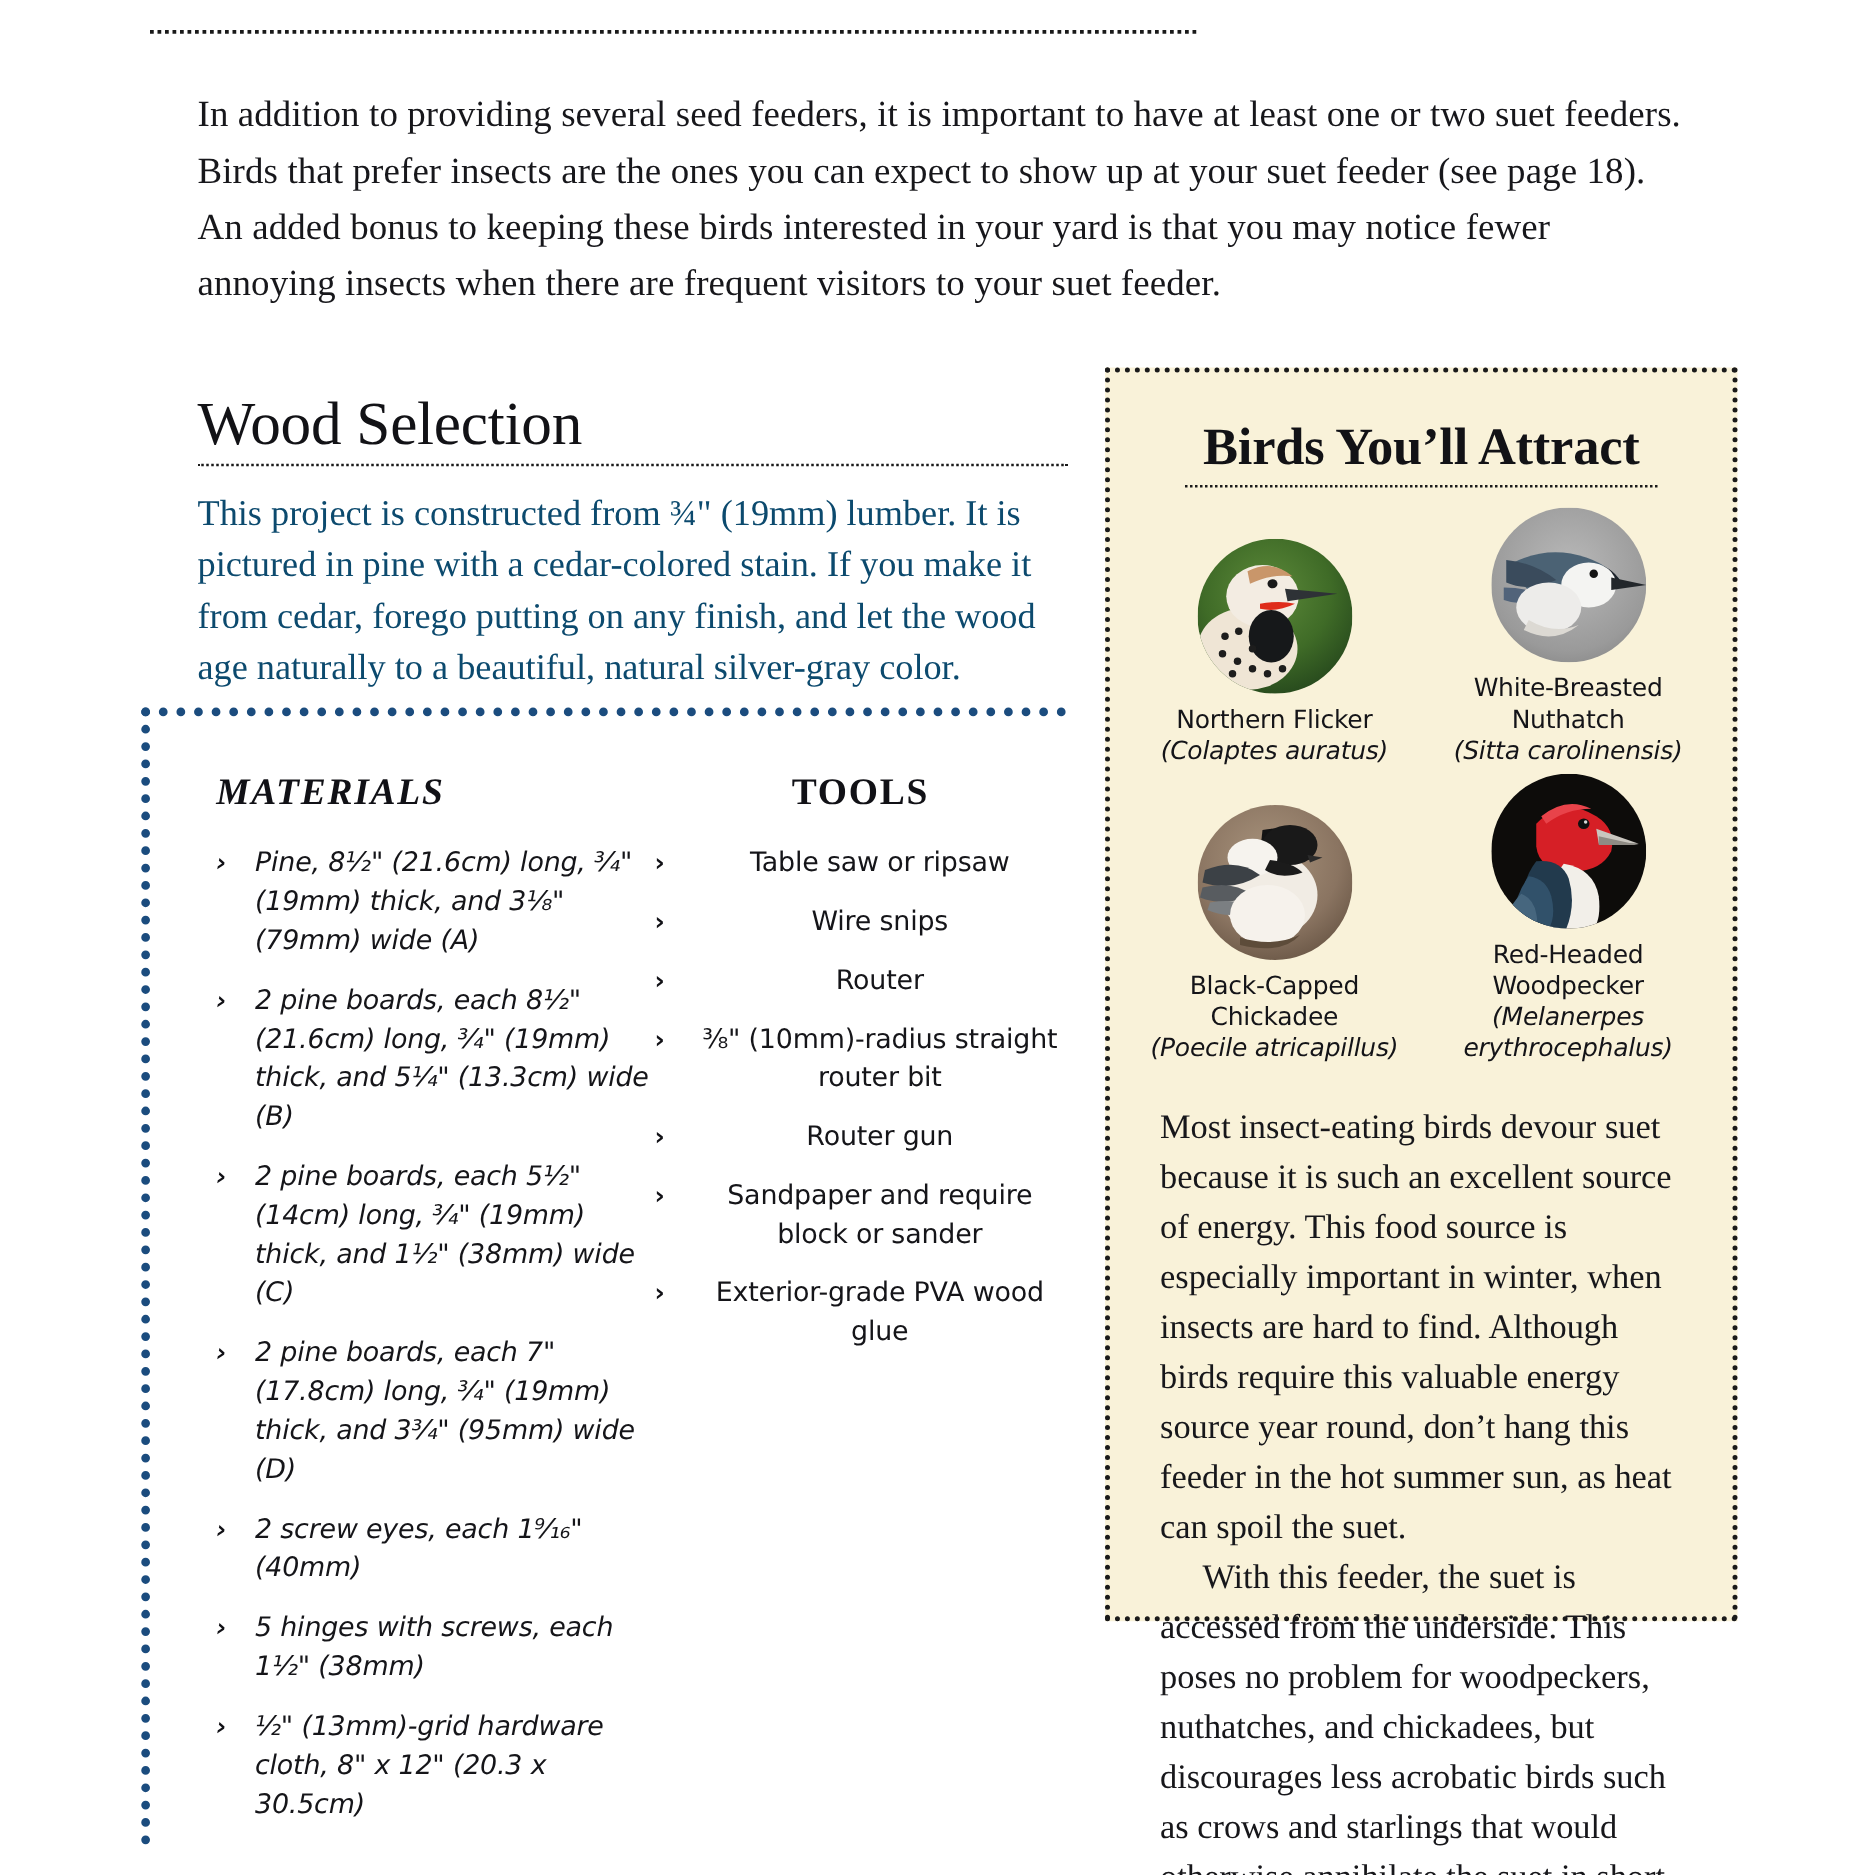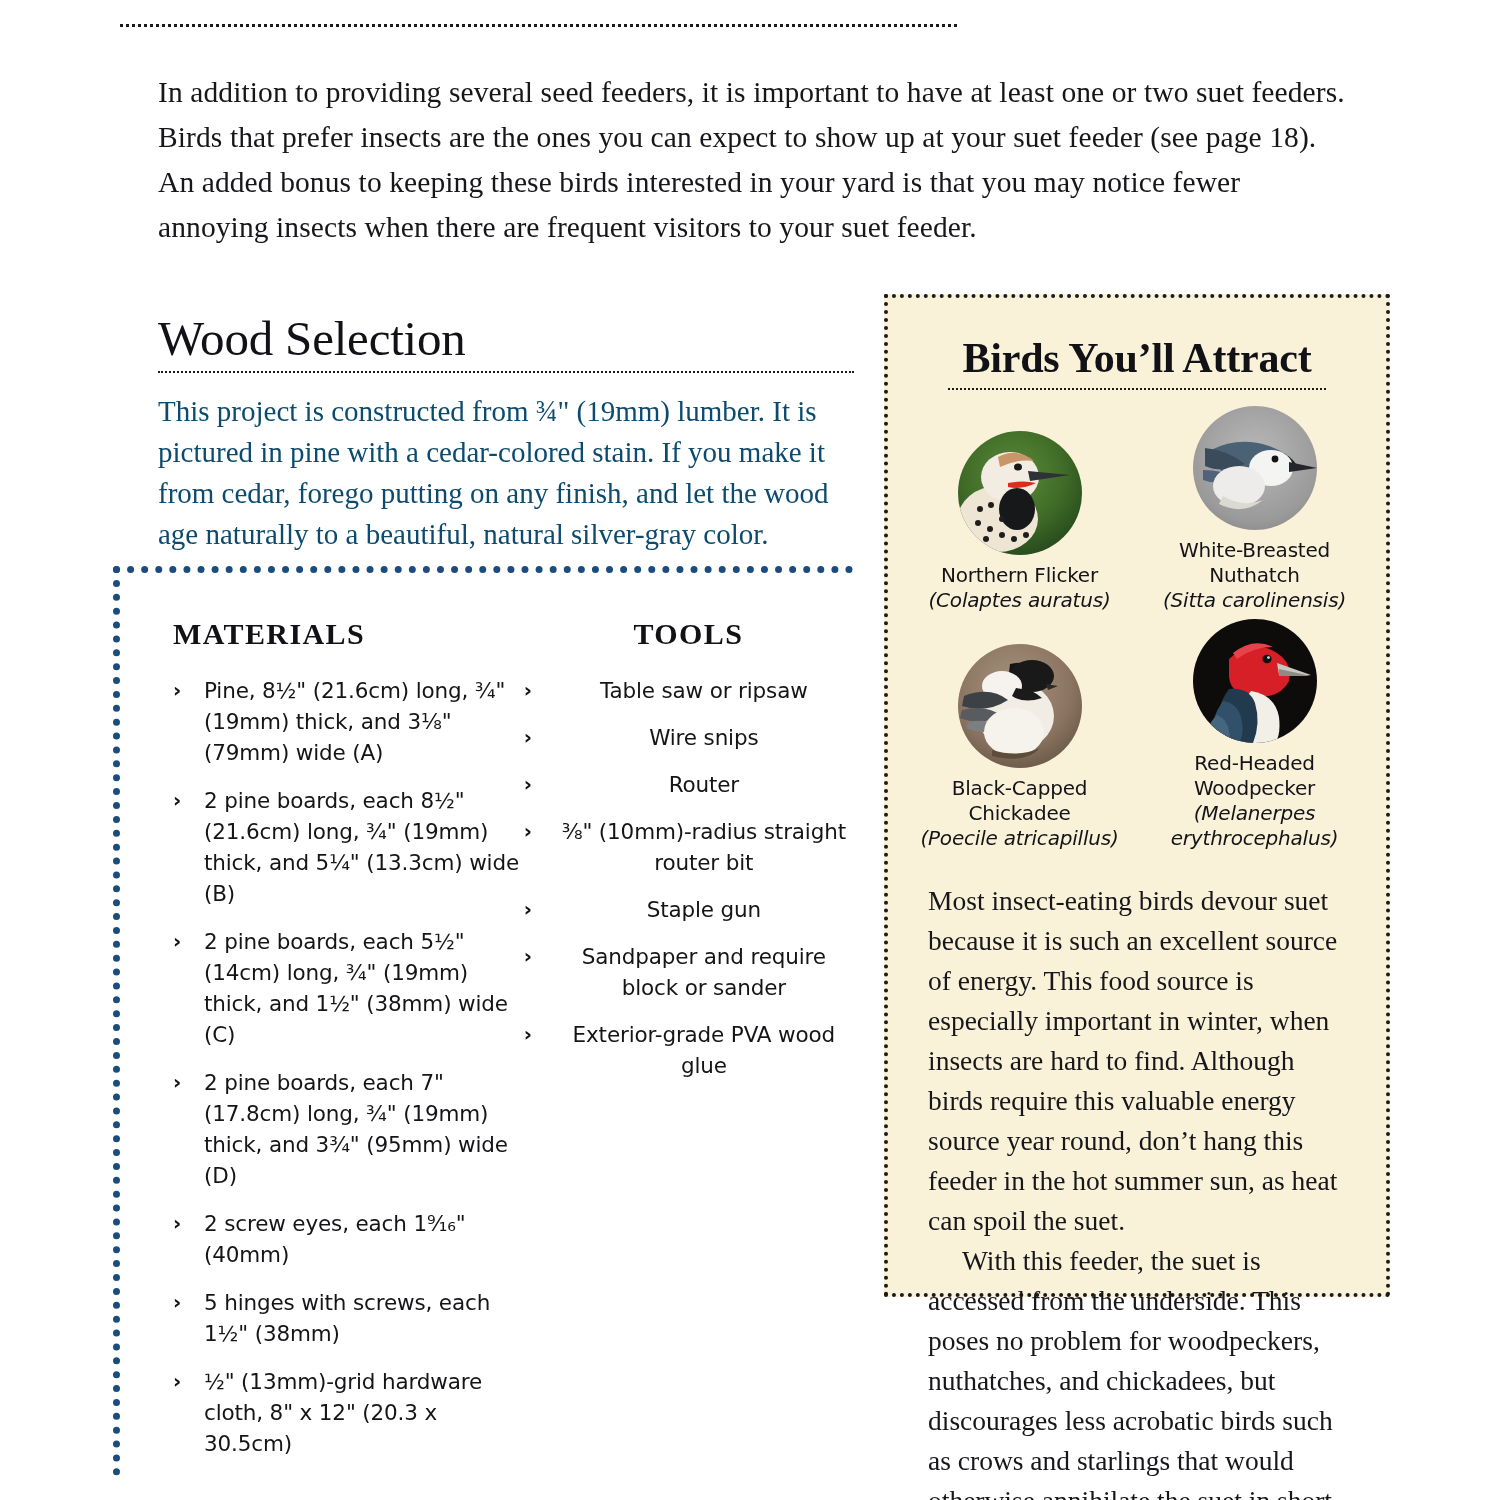--- a/index.html
+++ b/index.html
@@ -83,21 +83,21 @@
     top: 566px;
     width: 740px;
     padding: 44px 0 0 0;
     border-top: 7px dotted #1b4c7e;
     border-left: 7px dotted #1b4c7e;
   }
   .mt-inner {
     display: flex;
     padding-left: 53px;
   }
-  .mt-col-materials { width: 362px; }
+  .mt-col-materials { width: 362px; font-style: italic; }
   .mt-col-tools { width: 340px; text-align: center; }
 
   .mt-heading {
     font-family: "Liberation Serif", serif;
     font-weight: 700;
     font-size: 30px;
     letter-spacing: 1.4px;
     color: #111116;
     margin-bottom: 24px;
   }
@@ -234,21 +234,21 @@
         </ul>
       </div>
 
       <div class="mt-col-tools">
         <div class="mt-heading">TOOLS</div>
         <ul class="mt-list">
           <li><span class="chev">›</span><span>Table saw or ripsaw</span></li>
           <li><span class="chev">›</span><span>Wire snips</span></li>
           <li><span class="chev">›</span><span>Router</span></li>
           <li><span class="chev">›</span><span>⅜" (10mm)-radius straight router bit</span></li>
-          <li><span class="chev">›</span><span>Staple gun</span></li>
+          <li><span class="chev">›</span><span>Router gun</span></li>
           <li><span class="chev">›</span><span>Sandpaper and require block or sander</span></li>
           <li><span class="chev">›</span><span>Exterior-grade PVA wood glue</span></li>
         </ul>
       </div>
     </div>
   </div>
 
   <aside class="sidebar">
     <h2 class="sb-title">Birds You’ll Attract</h2>
     <div class="sb-title-rule"></div>

